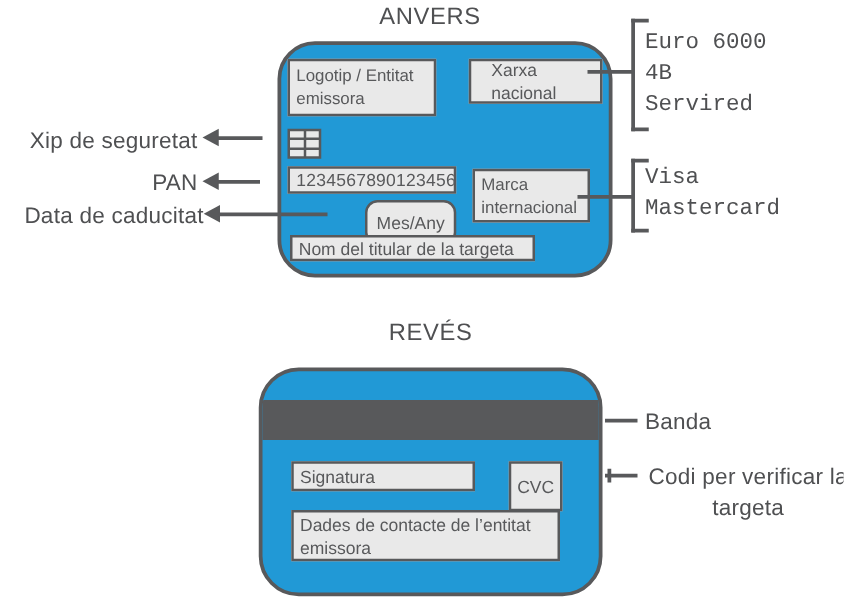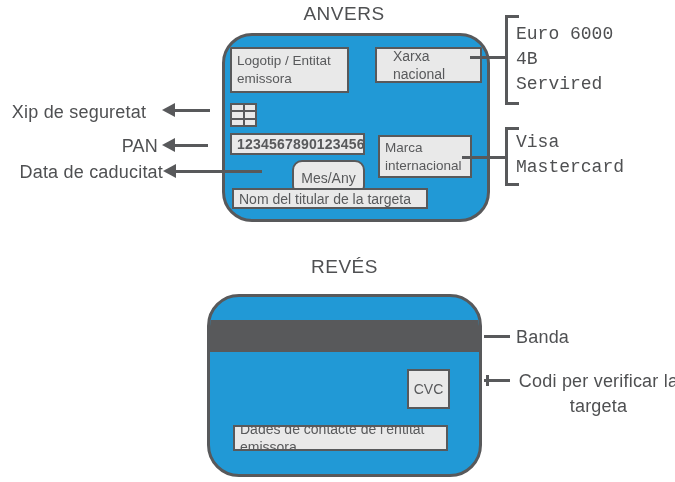--- a/index.html
+++ b/index.html
@@ -77,38 +77,38 @@
 
     <div class="chip" style="left:5px;top:67px;width:27px;height:24px;">
       <div></div>
         <div></div>
         <div></div>
         <div></div>
         <div></div>
         <div></div>
     </div>
 
-    <div class="cardbox vcenter" style="left:5px;top:97px;width:135px;height:22px;letter-spacing:.2px;font-weight:bold;">
+    <div class="cardbox vcenter" style="left:5px;top:97px;width:135px;height:22px;letter-spacing:.2px;">
       <span>1234567890123456</span>
     </div>
 
     <div class="cardbox center" style="left:67px;top:124px;width:73px;height:22px;border-radius:10px;">
       <span>Mes/Any</span>
     </div>
 
     <div class="cardbox vcenter" style="left:153px;top:99px;width:94px;height:43px;font-size:13.5px;">
       <span class="wrap">Marca internacional</span>
     </div>
 
     <div class="cardbox vcenter" style="left:7px;top:152px;width:196px;height:21px;">
       <span>Nom del titular de la targeta</span>
     </div>
   </div>
 
-  <div class="biglabel right-align" style="left:0px;top:101px;width:158px;text-align:center;">Xip de seguretat</div>
+  <div class="biglabel right-align" style="left:0px;top:101px;width:158px;">Xip de seguretat</div>
   <div class="arrowhead" style="left:162px;top:103px;"></div>
   <div class="hline" style="left:174px;top:109px;width:36px;"></div>
 
   <div class="biglabel right-align" style="left:0px;top:135px;width:158px;">PAN</div>
   <div class="arrowhead" style="left:162px;top:138px;"></div>
   <div class="hline" style="left:174px;top:144px;width:34px;"></div>
 
   <div class="biglabel right-align" style="left:0px;top:161px;width:163px;text-align:right;">Data de caducitat</div>
   <div class="arrowhead" style="left:163px;top:164px;"></div>
   <div class="hline" style="left:175px;top:170px;width:87px;"></div>
@@ -127,26 +127,29 @@
     <div>Visa</div>
     <div>Mastercard</div>
   </div>
 
   <div class="title" style="left:207px;top:256px;width:275px;">REVÉS</div>
 
   <div class="card" style="left:207px;top:294px;width:275px;height:183px;border-radius:32px;">
 
     <div style="position:absolute;left:-3px;right:-3px;top:23px;height:32px;background:var(--line-gray);"></div>
 
+    <div class="cardbox vcenter" style="left:23px;top:72px;width:147px;height:24px;">
+      <span>Signatura</span>
+    </div>
 
     <div class="cardbox center" style="left:197px;top:72px;width:43px;height:40px;">
       <span>CVC</span>
     </div>
 
-    <div class="cardbox vcenter" style="left:23px;top:128px;width:215px;height:26px;">
+    <div class="cardbox vcenter" style="left:23px;top:111px;width:215px;height:41px;">
       <span class="wrap">Dades de contacte de l’entitat emissora</span>
     </div>
   </div>
 
   <div class="hline" style="left:484px;top:335px;width:26px;"></div>
   <div class="biglabel" style="left:516px;top:326px;">Banda</div>
 
   <div class="hline" style="left:484px;top:379px;width:26px;"></div>
   <div class="vtick" style="left:486px;top:375px;height:11px;"></div>
   <div class="biglabel" style="left:516px;top:369px;width:165px;white-space:normal;line-height:25px;">Codi per verificar la targeta</div>

